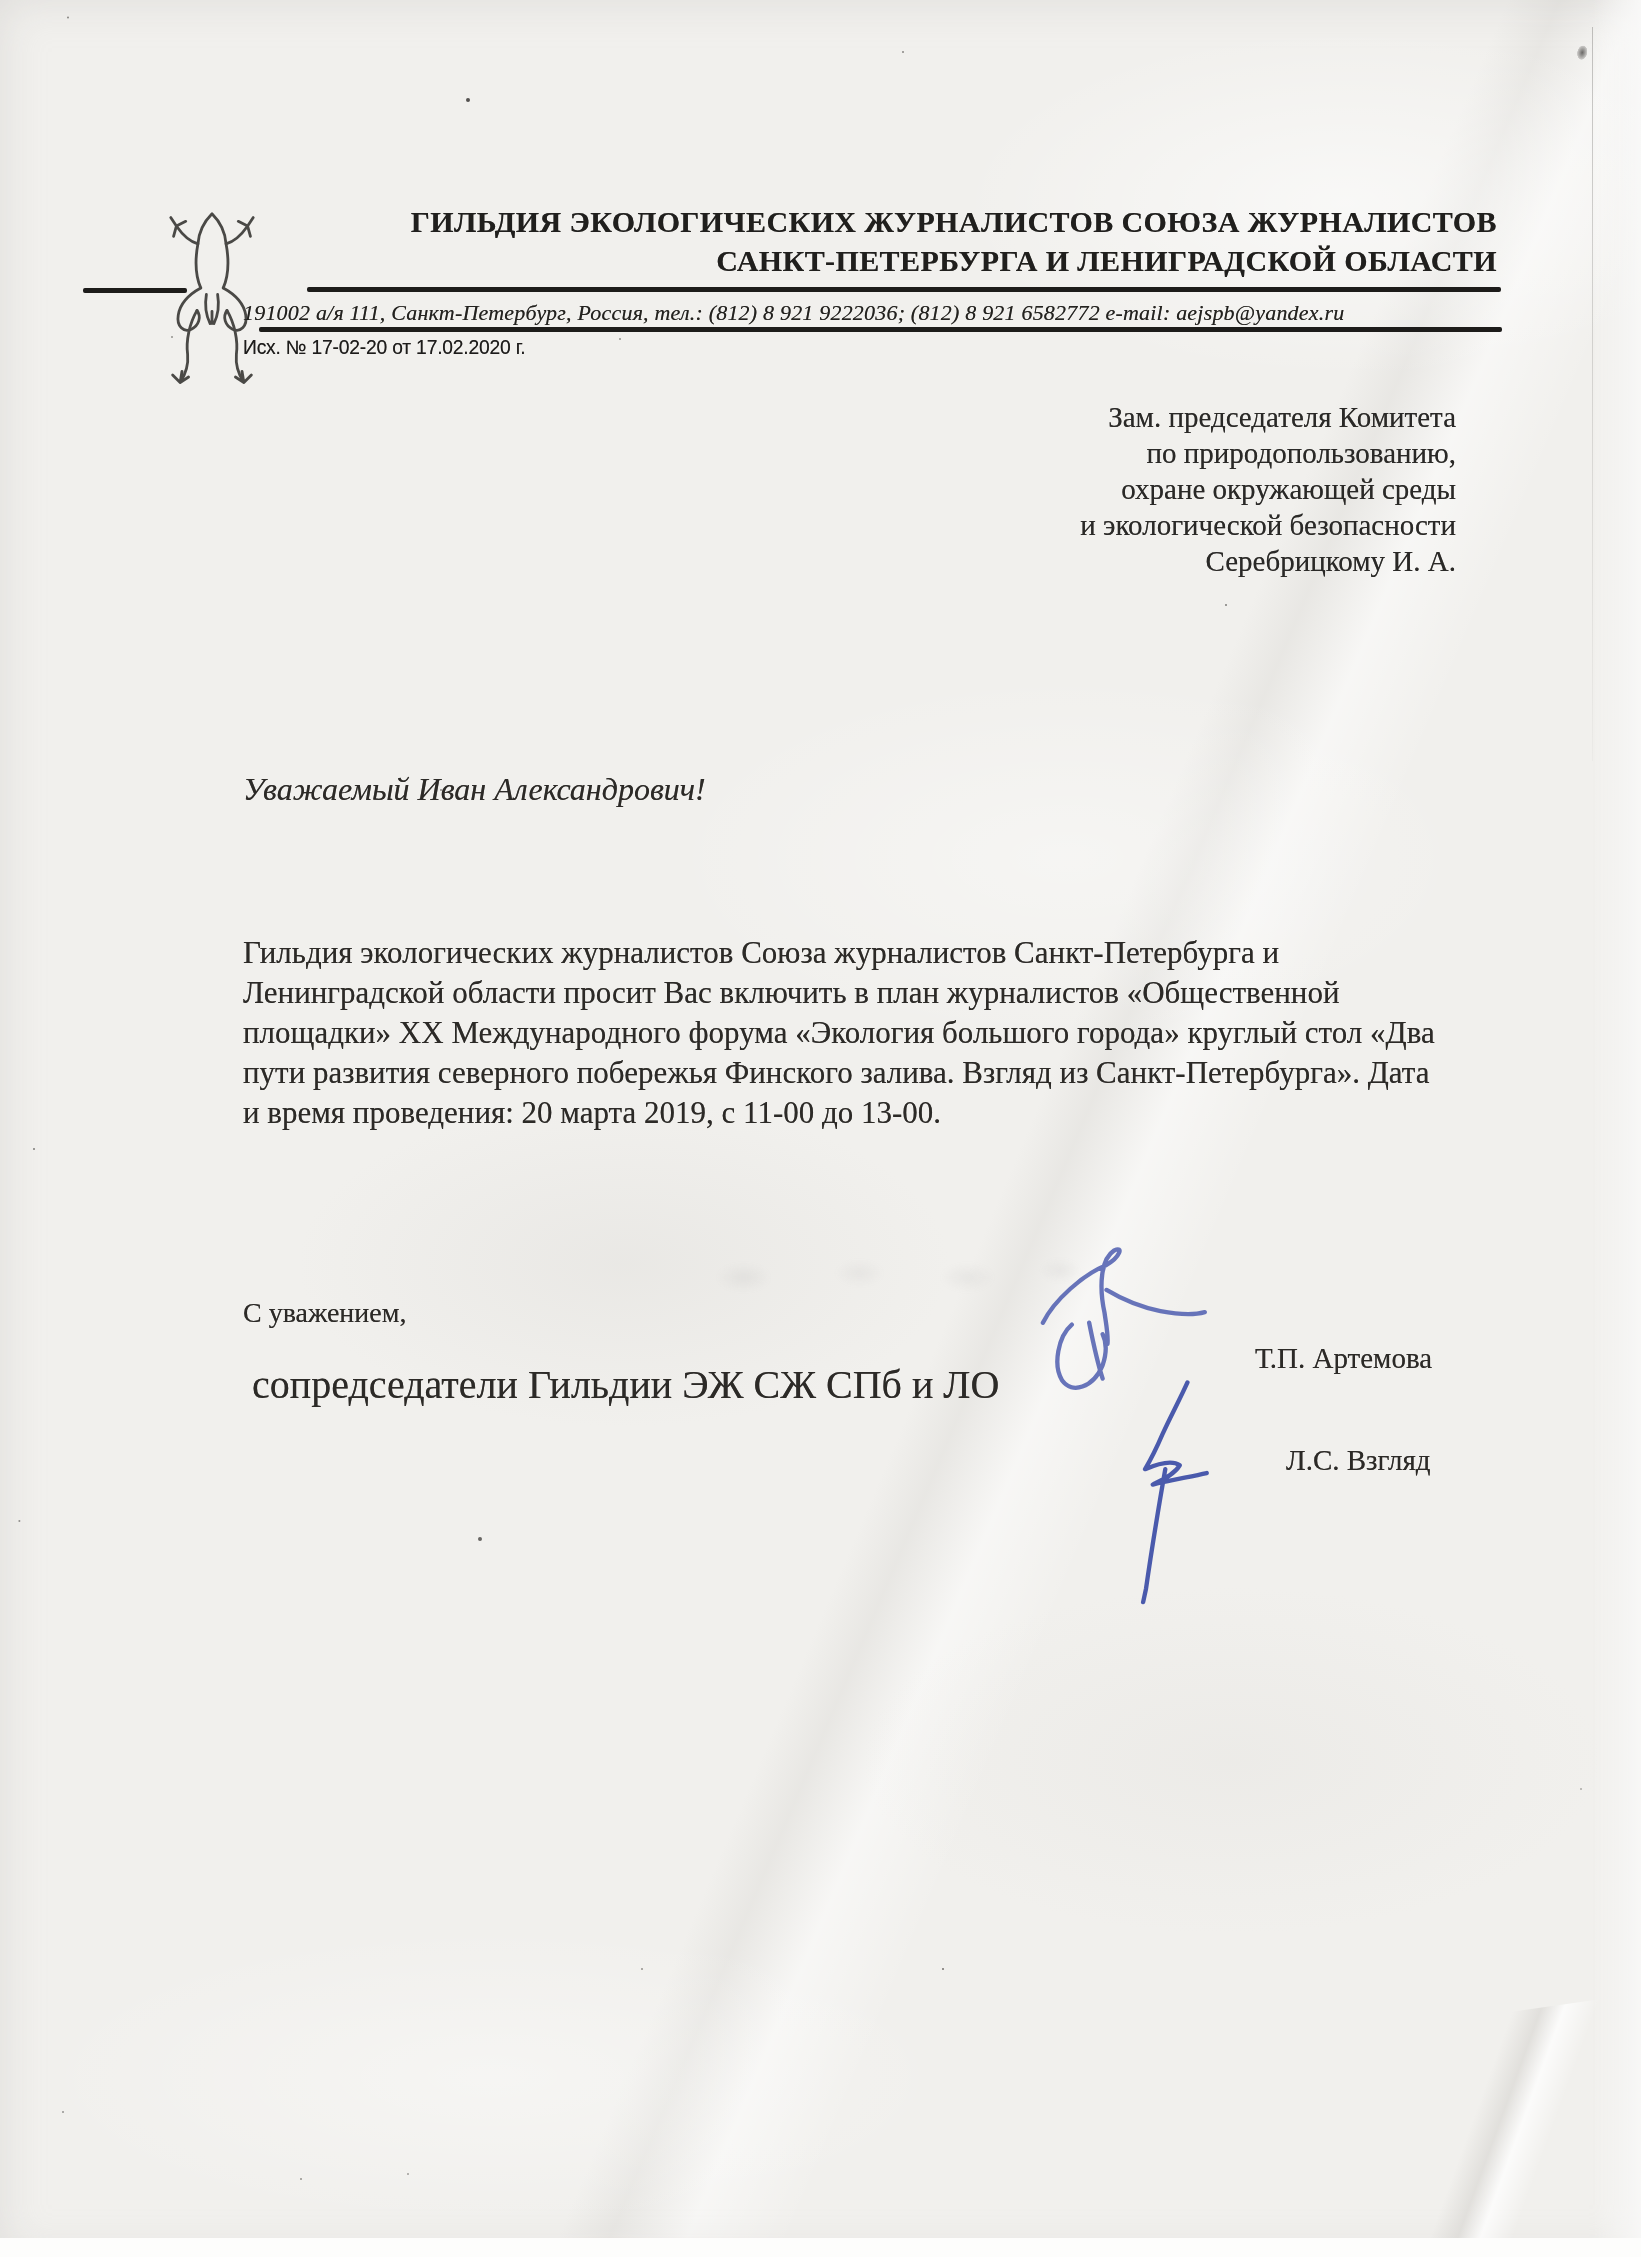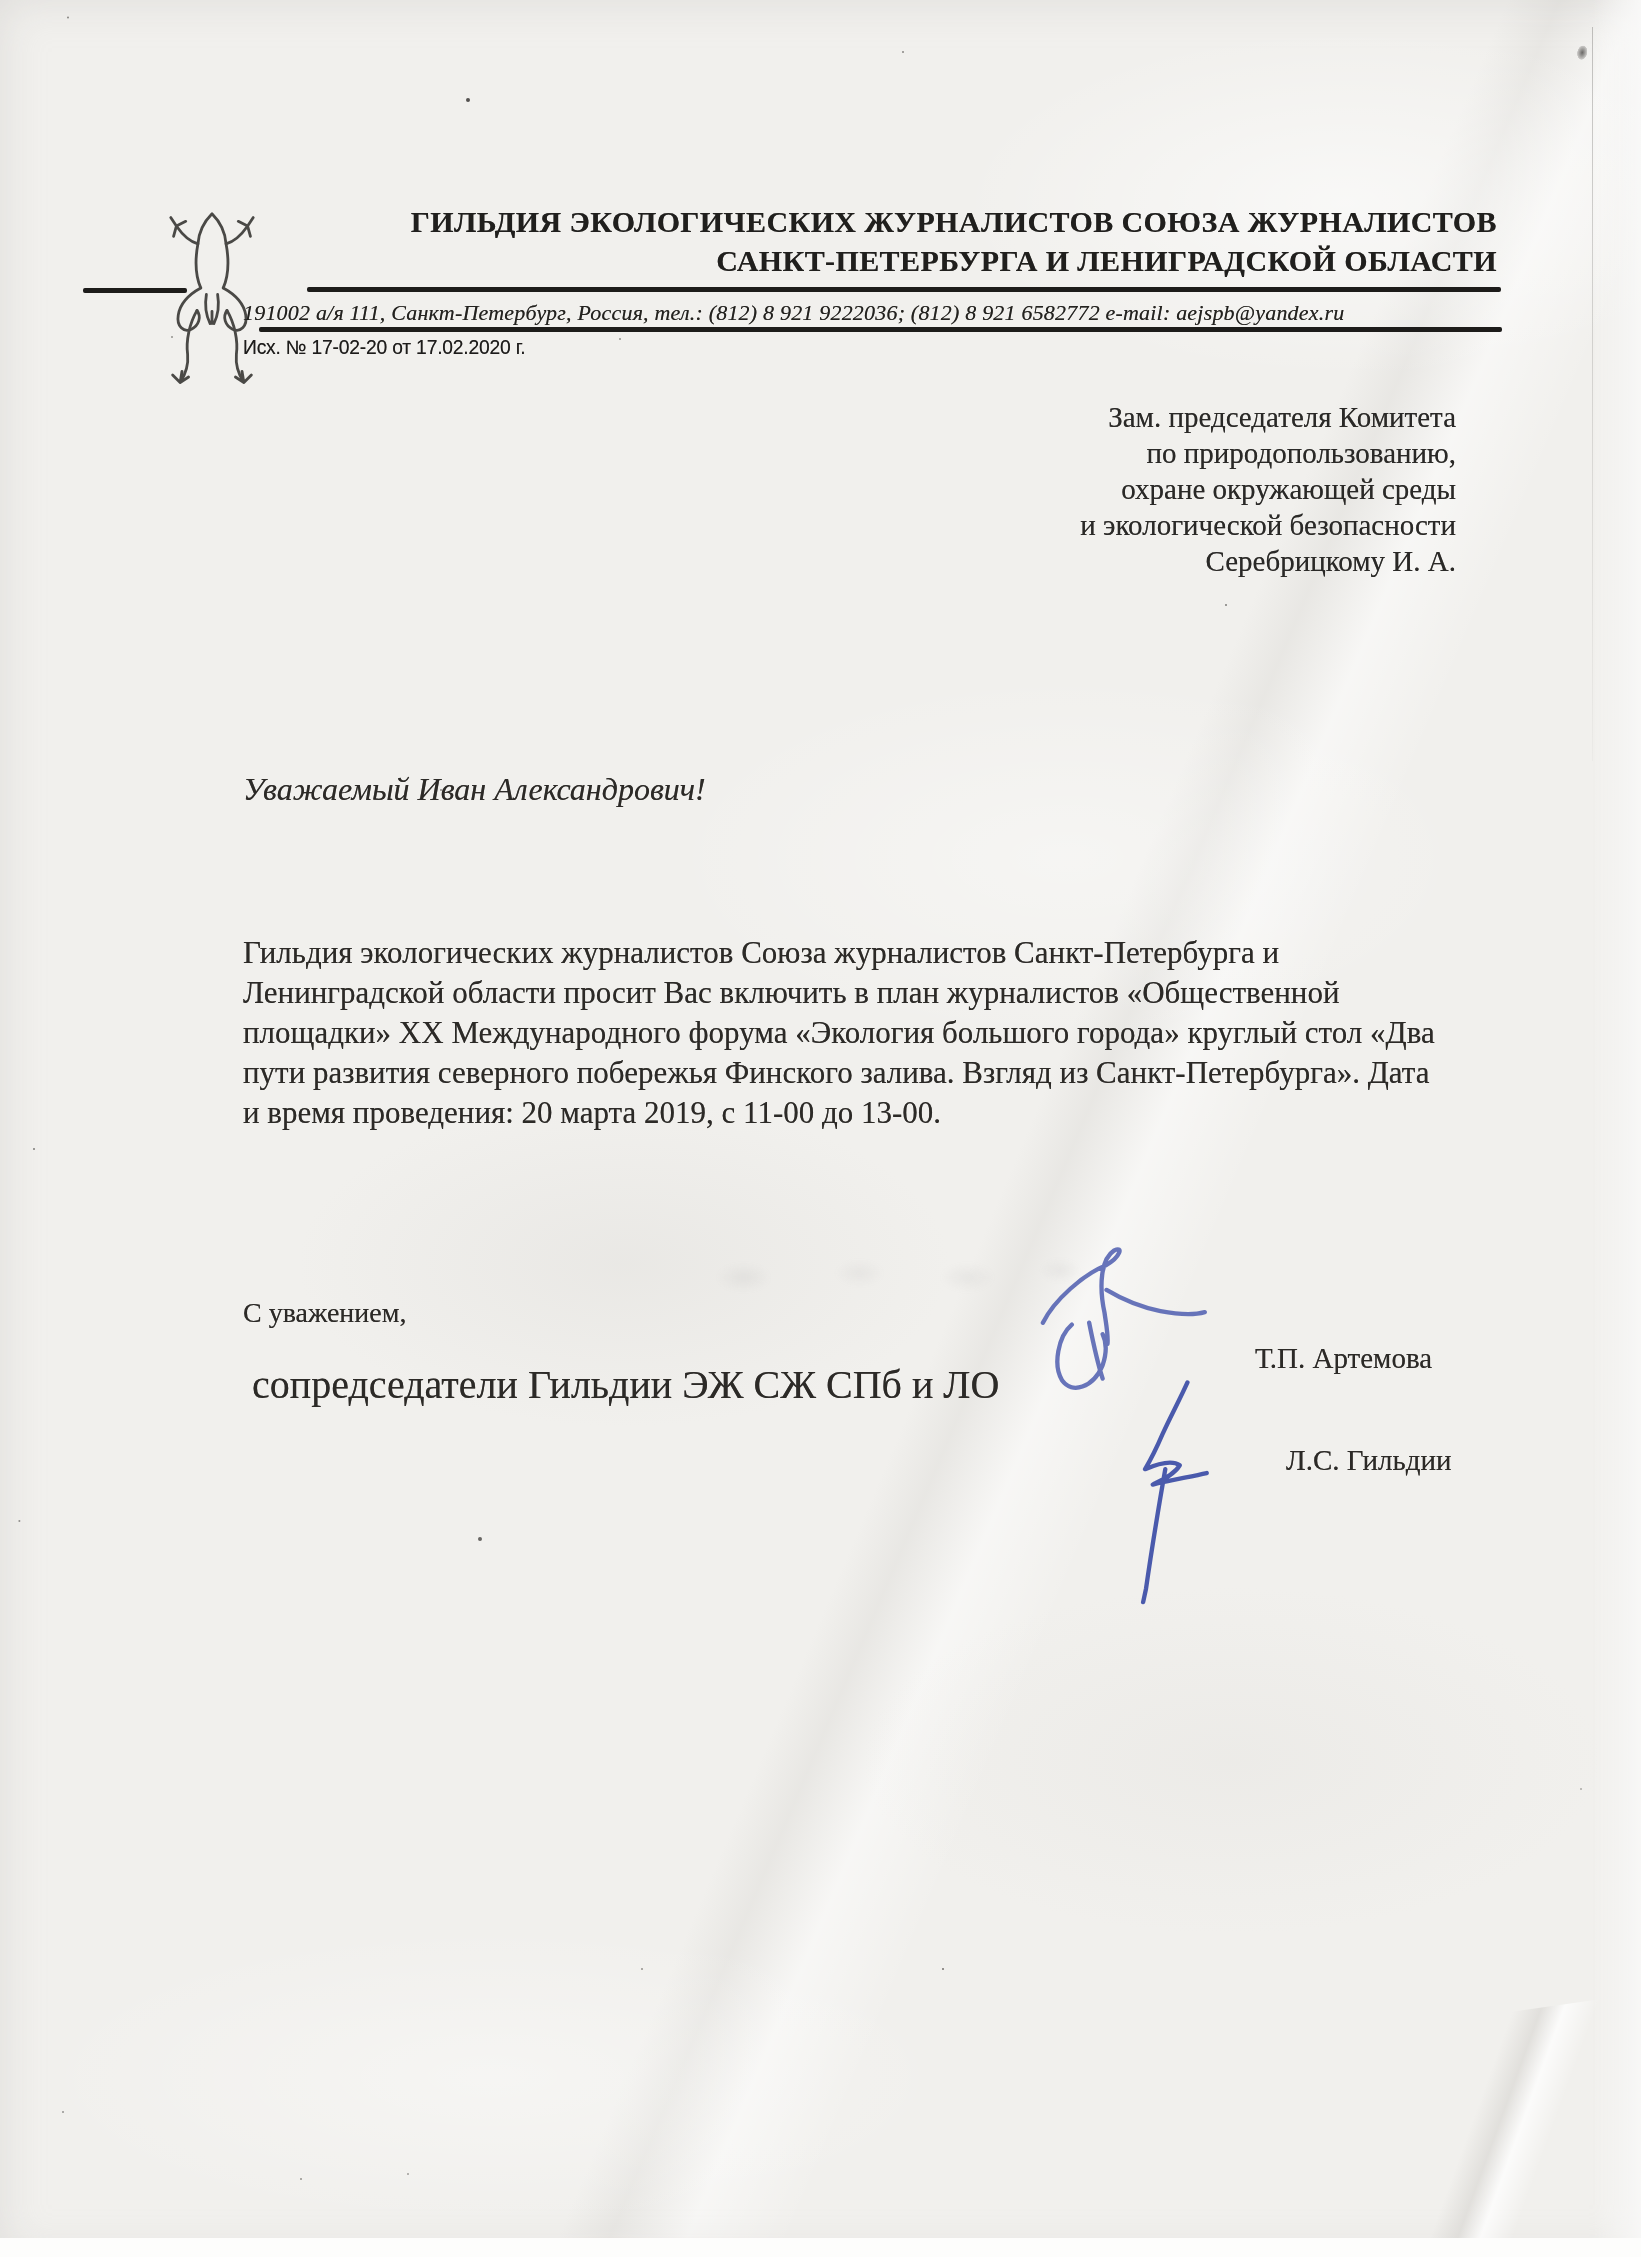--- a/index.html
+++ b/index.html
@@ -142,21 +142,21 @@
     <div>Гильдия экологических журналистов Союза журналистов Санкт-Петербурга и</div>
     <div>Ленинградской области просит Вас включить в план журналистов «Общественной</div>
     <div>площадки» XX Международного форума «Экология большого города» круглый стол «Два</div>
     <div>пути развития северного побережья Финского залива. Взгляд из Санкт-Петербурга». Дата</div>
     <div>и время проведения: 20 марта 2019, с 11-00 до 13-00.</div>
   </div>
 
   <div class="txt regards">С уважением,</div>
   <div class="txt role">сопредседатели Гильдии ЭЖ СЖ СПб и ЛО</div>
   <div class="txt name1">Т.П. Артемова</div>
-  <div class="txt name2">Л.С. Гильдии</div>
+  <div class="txt name2">Л.С. Взгляд</div>
 
   <svg class="sigs" viewBox="0 0 220 420" fill="none" stroke-linecap="round" stroke-linejoin="round">
     <path stroke="#5a68b4" stroke-width="4.5" opacity="0.92" d="M30 108 C42 84 72 58 96 48 C110 40 114 28 104 33 C90 42 88 70 94 98 C96 112 98 122 97 130
              M96 74 C116 86 132 92 152 96 C168 99 184 101 198 97
              M60 110 C46 122 40 152 50 168 C60 182 82 176 92 152 C96 140 96 128 92 120
              M78 108 C82 128 86 148 92 166"></path>
     <path stroke="#3c4da6" stroke-width="4.5" opacity="0.92" d="M180 170 C172 188 162 206 154 224 C148 238 142 250 136 260
              C150 254 164 250 172 256 C166 266 152 272 144 276 C160 272 182 268 200 264
              M157 260 C150 300 143 342 137 384 L134 398"></path>
   </svg>

